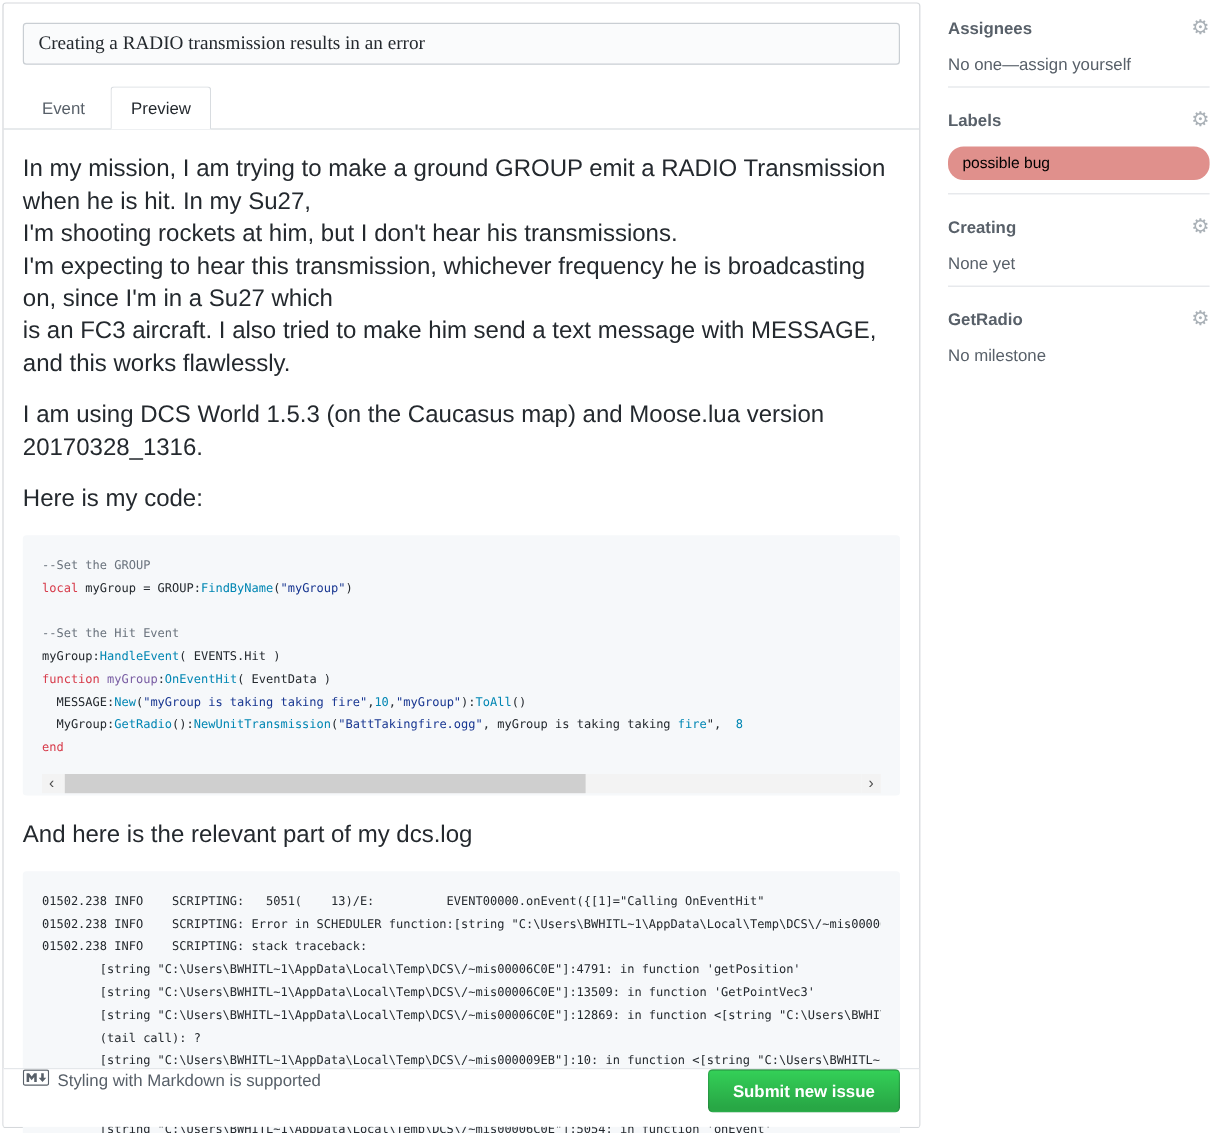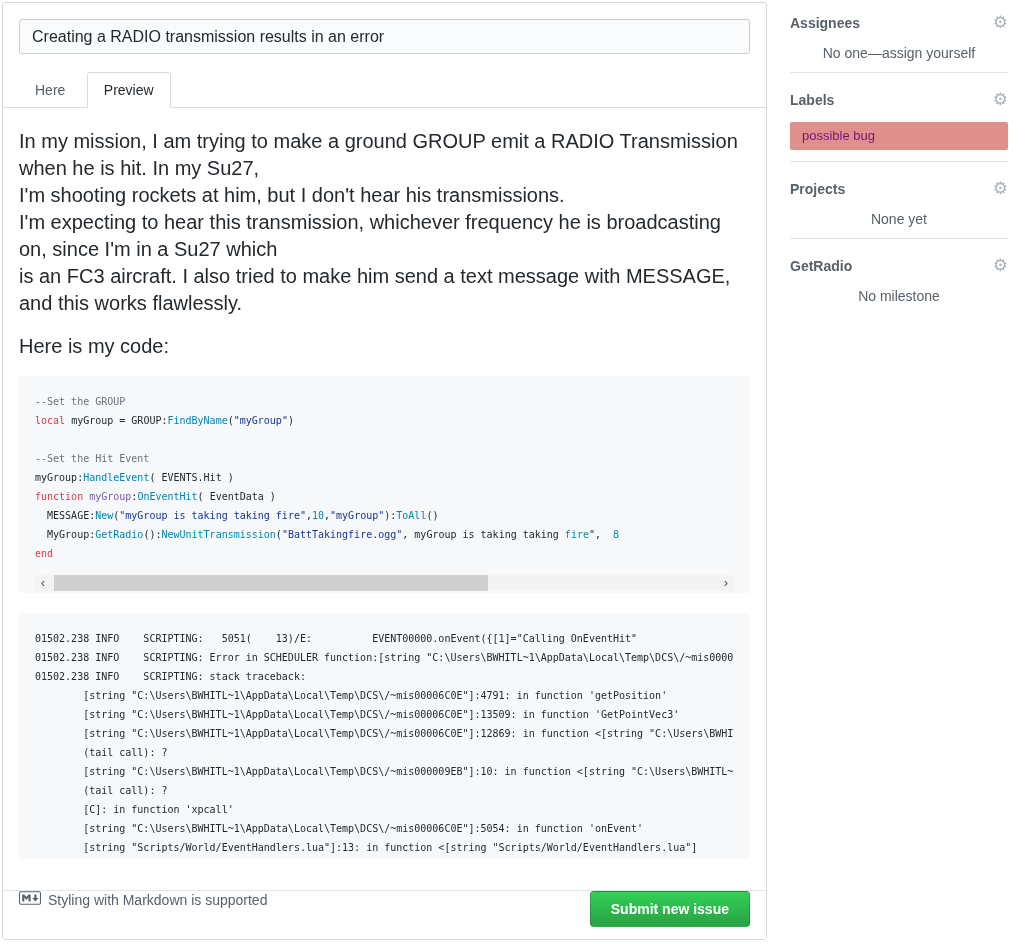--- a/index.html
+++ b/index.html
@@ -1,18 +1,18 @@
 <!DOCTYPE html>
 <html><head>
 <meta charset="utf-8">
 <style>
   * { margin:0; padding:0; box-sizing:border-box; }
   html,body { width:1025px; height:944px; background:#fff; font-family:"Liberation Sans","DejaVu Sans",sans-serif; color:#24292e; }
   .issue-box { position:absolute; left:2px; top:2px; width:765px; height:938px; background:#fff; border:1px solid #d5d8db; border-radius:3px; }
-  .title-input { display:block; margin:16px 16px 0 16px; width:calc(100% - 32px); height:35px; background:#fafbfc; border:1px solid #c9ced3; border-radius:3px; font-family:Liberation Sans, sans-serif; font-size:16px; color:#24292e; padding:0 12px; outline:none; }
+  .title-input { display:block; margin:16px 16px 0 16px; width:calc(100% - 32px); height:35px; background:#fafbfc; border:1px solid #c9ced3; border-radius:3px; font-family:Liberation Serif, serif; font-size:16px; color:#24292e; padding:0 12px; outline:none; }
   .tab-nav { margin-top:17px; padding-left:15px; border-bottom:1px solid #d8dce0; }
   .tab { display:inline-block; font-size:14px; padding:9px 16px; cursor:pointer; background:transparent; border:1px solid transparent; border-radius:3px 3px 0 0; color:#586069; position:relative; top:1px; font-family:inherit; }
   .tab.active { background:#fff; color:#24292e; border-color:#d8dce0; border-bottom-color:#fff; }
   .preview-body { padding:20px 16px 0 16px; }
   .md-p { font-size:20px; line-height:27px; white-space:pre-wrap; margin-bottom:16px; }
   .md-p.tight { }
   .code-block { background:#f6f8fa; border-radius:3px; margin-bottom:20px; padding:16px 16px 2px 16px; overflow:hidden; }
   .code-block pre { font-family:"DejaVu Sans Mono","Liberation Mono",monospace; font-size:10px; line-height:19px; white-space:pre; overflow:hidden; color:#24292e; }
   .tok-comment { color:#6a737d; }
   .tok-keyword { color:#d73a49; }
@@ -27,41 +27,42 @@
   .hs-thumb { position:absolute; top:0; height:16px; background:#cfcfcf; }
   .issue-footer { position:absolute; bottom:0; left:0; right:0; height:49px; border-top:1px solid #e4e7ea; display:flex; align-items:flex-start; justify-content:space-between; padding:0 16px; background:#fff; }
   .md-note { display:flex; align-items:center; gap:7px; color:#586069; font-size:14px; }
   .submit-btn { background:linear-gradient(-180deg,#34d058 0%,#28a745 90%); color:#fff; font-weight:bold; font-size:14px; font-family:inherit; border:1px solid rgba(27,31,35,0.2); border-radius:4px; padding:9px 20px; cursor:pointer; }
   .sidebar { position:absolute; left:790px; top:14px; width:218px; }
   .sb-section { padding-bottom:11px; border-bottom:1px solid #e1e4e8; margin-bottom:18px; }
   .sb-section.last { border-bottom:none; }
   .sb-head { display:flex; justify-content:space-between; align-items:center; margin-bottom:14px; }
   .sb-title { font-size:14px; font-weight:600; color:#586069; }
   .gear { color:#aab1b7; font-size:17px; line-height:1; cursor:pointer; }
-  .sb-text { font-size:14px; color:#586069;text-align:center; }
+  .sb-text { font-size:14px; color:#586069; }
   .label-chip { height:28px; line-height:28px; border-radius:2px; font-size:13px; padding-left:12px; margin-top:2px; cursor:pointer; }
 </style>
 </head>
 <body>
 
 <div class="issue-box">
 
   <input class="title-input" type="text" value="Creating a RADIO transmission results in an error" style="">
 
   <div class="tab-nav">
-    <button class="tab">Here</button>
+    <button class="tab">Event</button>
     <button class="tab active">Preview</button>
   </div>
 
   <div class="preview-body">
 
     <div class="md-p">In my mission, I am trying to make a ground GROUP emit a RADIO Transmission when he is hit. In my Su27,
 I'm shooting rockets at him, but I don't hear his transmissions.
 I'm expecting to hear this transmission, whichever frequency he is broadcasting on, since I'm in a Su27 which
 is an FC3 aircraft. I also tried to make him send a text message with MESSAGE, and this works flawlessly.</div>
+    <div class="md-p">I am using DCS World 1.5.3 (on the Caucasus map) and Moose.lua version 20170328_1316.</div>
     <div class="md-p tight">Here is my code:</div>
 
     <div class="code-block">
       <pre><span class="tok-comment">--Set the GROUP</span>
 <span class="tok-keyword">local</span><span class="tok-plain"> myGroup = GROUP:</span><span class="tok-func">FindByName</span><span class="tok-plain">(</span><span class="tok-string">"myGroup"</span><span class="tok-plain">)</span>
 
 <span class="tok-comment">--Set the Hit Event</span>
 <span class="tok-plain">myGroup:</span><span class="tok-func">HandleEvent</span><span class="tok-plain">( EVENTS.Hit )</span>
 <span class="tok-keyword">function</span><span class="tok-plain"> </span><span class="tok-entity">myGroup</span><span class="tok-plain">:</span><span class="tok-func">OnEventHit</span><span class="tok-plain">( EventData )</span>
 <span class="tok-plain">  MESSAGE:</span><span class="tok-func">New</span><span class="tok-plain">(</span><span class="tok-string">"myGroup is taking taking fire"</span><span class="tok-plain">,</span><span class="tok-number">10</span><span class="tok-plain">,</span><span class="tok-string">"myGroup"</span><span class="tok-plain">):</span><span class="tok-func">ToAll</span><span class="tok-plain">()</span>
@@ -70,20 +71,21 @@
 </pre>
       <div class="hscroll">
         <div class="hs-arrow">‹</div>
         <div class="hs-track">
           <div class="hs-thumb" style="left:0.5%; width:65%;"></div>
         </div>
         <div class="hs-arrow">›</div>
       </div>
     </div>
 
+    <div class="md-p">And here is the relevant part of my dcs.log</div>
 
     <div class="code-block">
       <pre>01502.238 INFO    SCRIPTING:   5051(    13)/E:          EVENT00000.onEvent({[1]="Calling OnEventHit"
 01502.238 INFO    SCRIPTING: Error in SCHEDULER function:[string "C:\Users\BWHITL~1\AppData\Local\Temp\DCS\/~mis00006C0E"]
 01502.238 INFO    SCRIPTING: stack traceback:
         [string "C:\Users\BWHITL~1\AppData\Local\Temp\DCS\/~mis00006C0E"]:4791: in function 'getPosition'
         [string "C:\Users\BWHITL~1\AppData\Local\Temp\DCS\/~mis00006C0E"]:13509: in function 'GetPointVec3'
         [string "C:\Users\BWHITL~1\AppData\Local\Temp\DCS\/~mis00006C0E"]:12869: in function &lt;[string "C:\Users\BWHITL~1
         (tail call): ?
         [string "C:\Users\BWHITL~1\AppData\Local\Temp\DCS\/~mis000009EB"]:10: in function &lt;[string "C:\Users\BWHITL~1
@@ -119,26 +121,26 @@
       <span class="gear">⚙</span>
     </div>
     <div class="sb-text">No one—assign yourself</div>
   </div>
 
   <div class="sb-section">
     <div class="sb-head">
       <span class="sb-title">Labels</span>
       <span class="gear">⚙</span>
     </div>
-    <div class="label-chip" style="background: rgb(224, 144, 140); color: #701a75;">possible bug</div>
+    <div class="label-chip" style="background: rgb(224, 144, 140); color: #000000; border-radius: 13px;">possible bug</div>
   </div>
 
   <div class="sb-section">
     <div class="sb-head">
-      <span class="sb-title">Projects</span>
+      <span class="sb-title">Creating</span>
       <span class="gear">⚙</span>
     </div>
     <div class="sb-text">None yet</div>
   </div>
 
   <div class="sb-section last">
     <div class="sb-head">
       <span class="sb-title">GetRadio</span>
       <span class="gear">⚙</span>
     </div>

